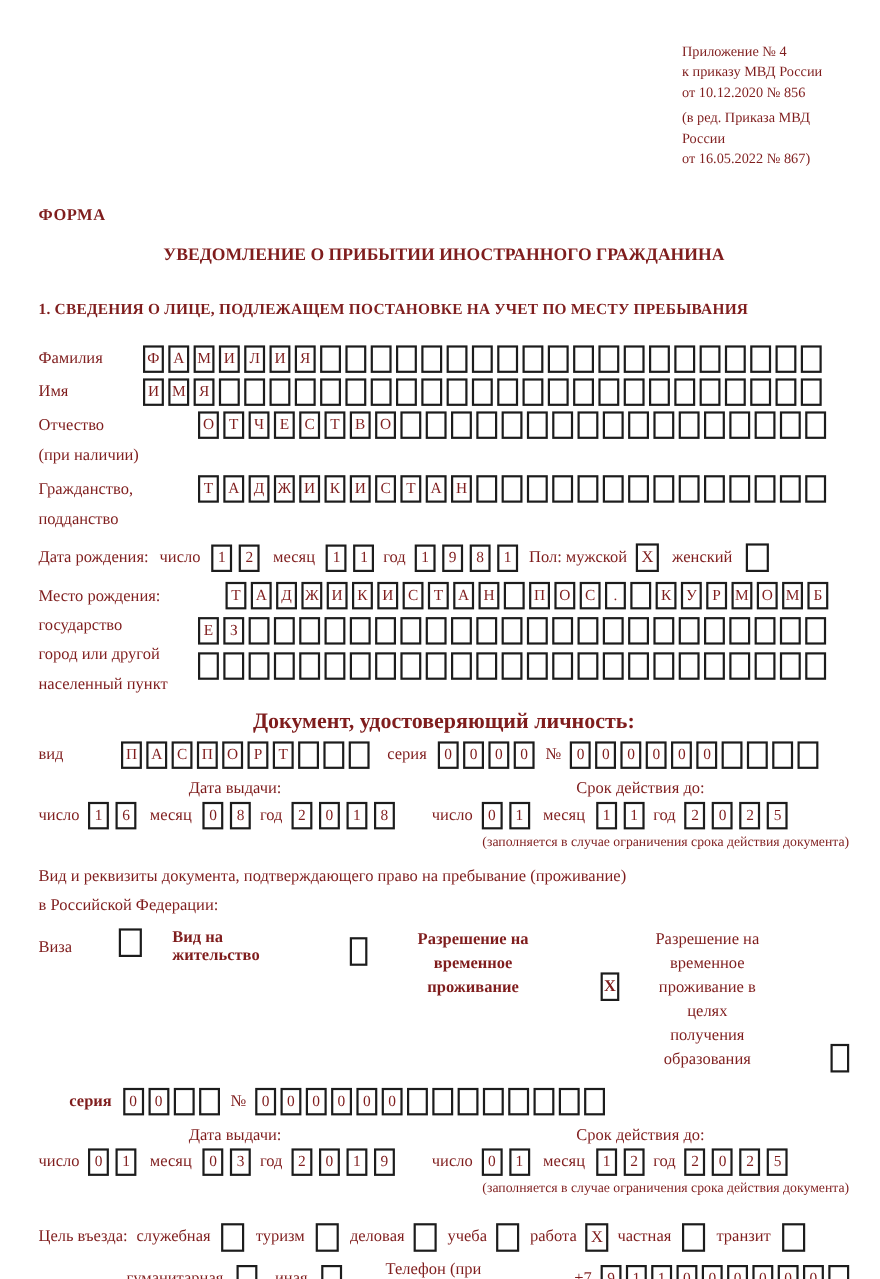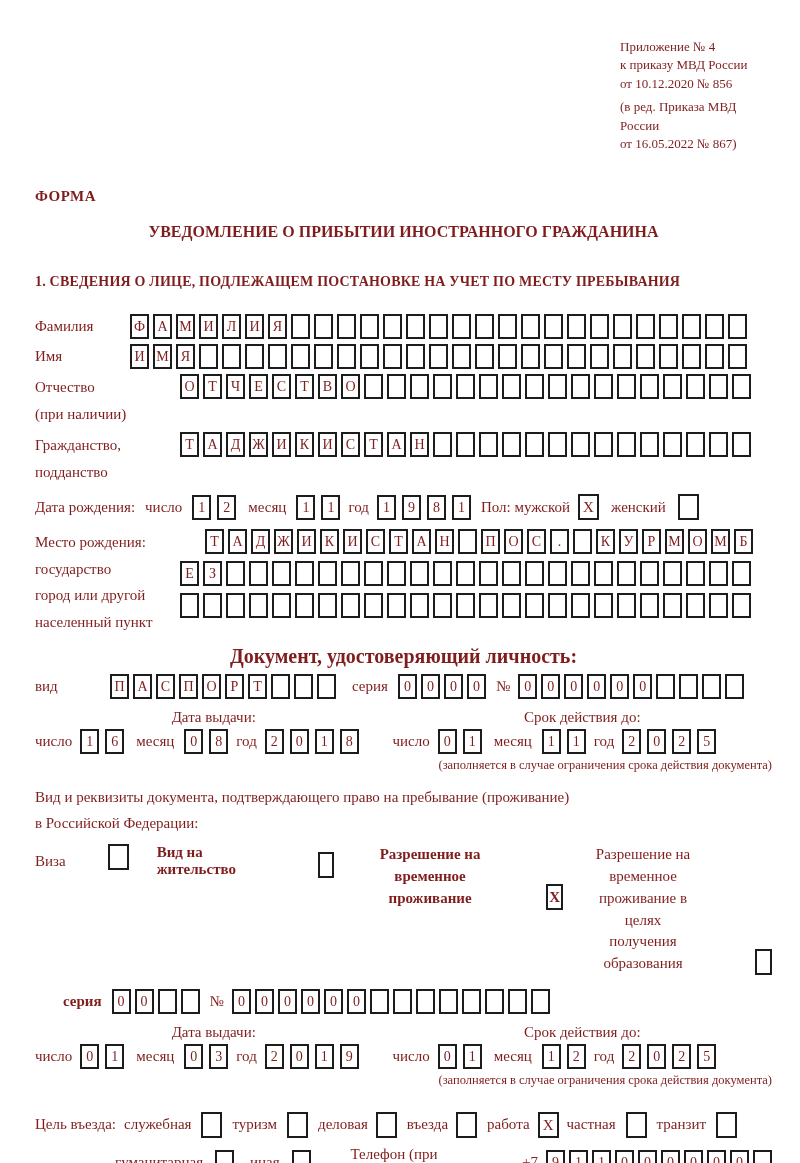--- a/index.html
+++ b/index.html
@@ -519,21 +519,21 @@
   <div class="note-right">(заполняется в случае ограничения срока действия документа)</div>
 
   <div class="frow" style="margin-top:24px;">
     <span>Цель въезда:</span>
     <span class="ml8">служебная</span>
     <span class="chk ml10"></span>
     <span class="ml10">туризм</span>
     <span class="chk ml10"></span>
     <span class="ml10">деловая</span>
     <span class="chk ml8"></span>
-    <span class="ml10">въезда</span>
+    <span class="ml10">учеба</span>
     <span class="chk ml8"></span>
     <span class="ml10">работа</span>
     <span class="chk ml8">X</span>
     <span class="ml8">частная</span>
     <span class="chk ml10"></span>
     <span class="ml10">транзит</span>
     <span class="chk ml10"></span>
   </div>
 
   <div class="frow" style="margin-top:8px;">

